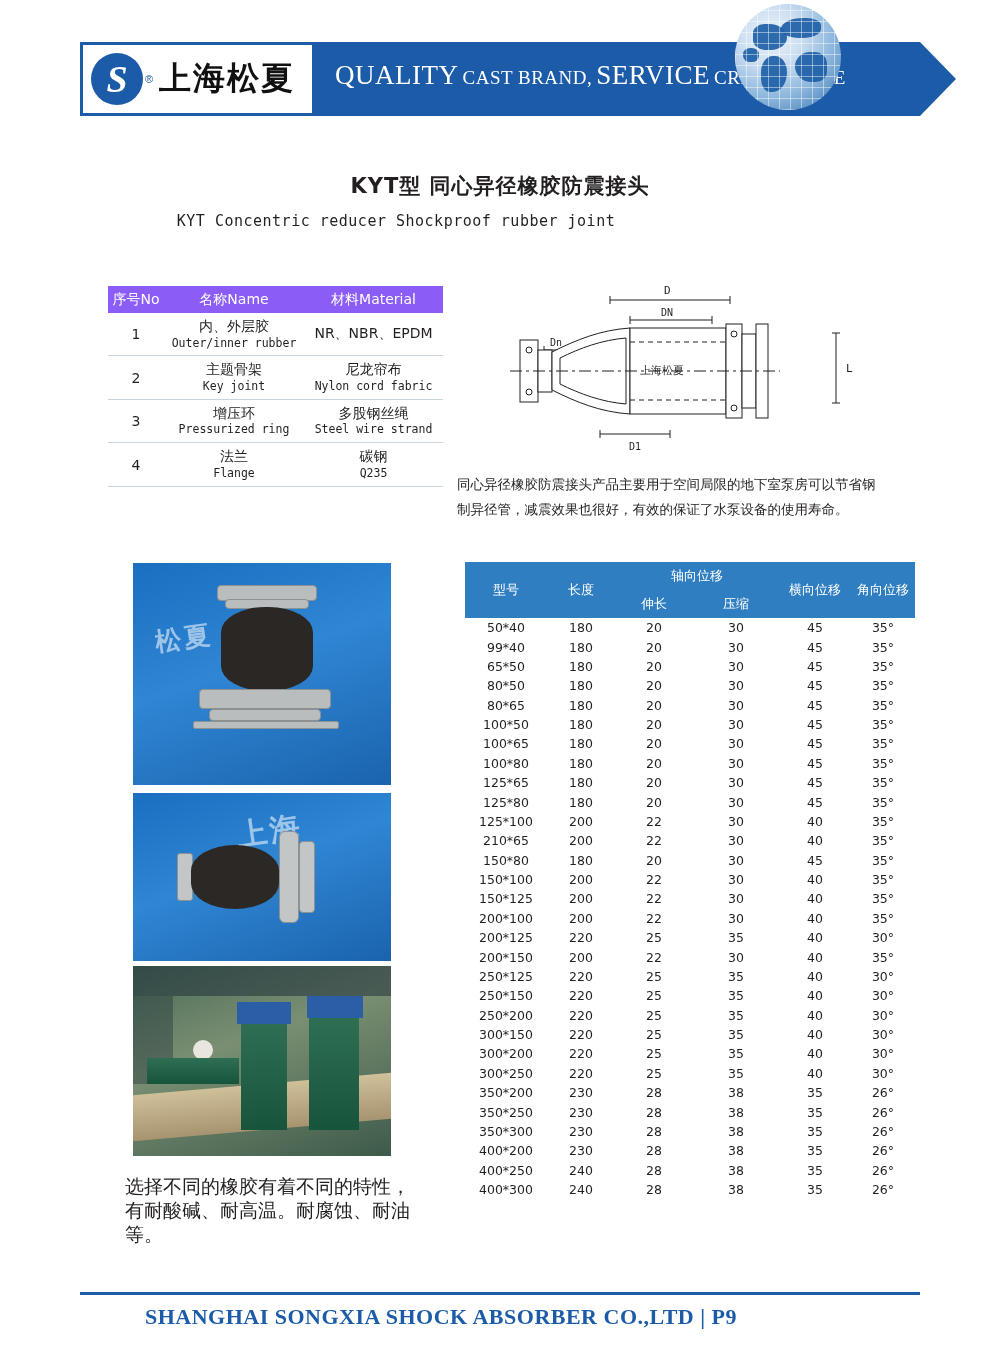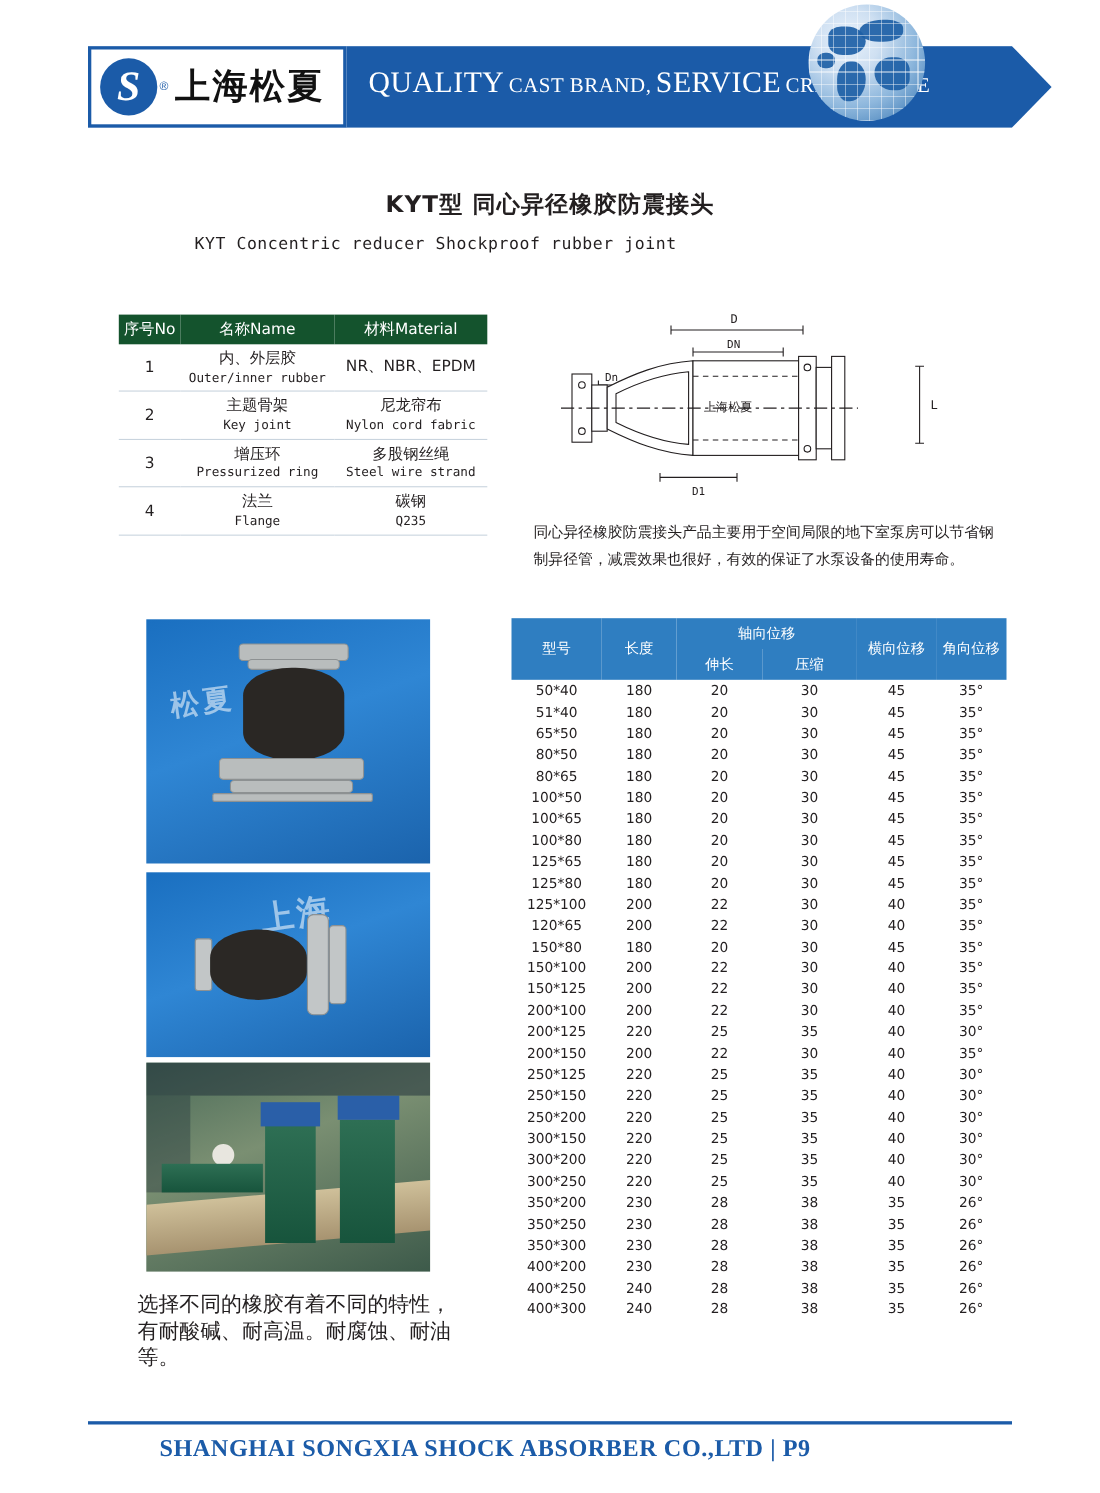--- a/index.html
+++ b/index.html
@@ -73,40 +73,40 @@
   }
   .title-en{
     position:absolute; left:0; top:212px; width:792px; text-align:center;
     font-family:"DejaVu Sans Mono", monospace; font-size:15px; color:#231f20;
     letter-spacing:.5px;
   }
 
   
   .mat-table{ position:absolute; left:108px; top:286px; width:335px; border-collapse:collapse;}
   .mat-table th{
-    background:#14532d; color:#fff; font-weight:normal; font-size:14px;
+    background:#8b5cf6; color:#fff; font-weight:normal; font-size:14px;
     font-family:"DejaVu Sans", sans-serif; height:27px; border:none;
   }
   .mat-table td{
     border-bottom:1px solid #c9d4de; text-align:center; padding:5px 2px;
     font-family:"DejaVu Sans", sans-serif;
   }
   .mat-table td.num{ width:56px; font-size:14px;}
   .mat-table td.name{ width:140px;}
   .mat-table td.material{ width:139px;}
   .cn{ font-family:"DejaVu Sans", sans-serif; font-size:14px; display:block; line-height:1.25;}
   .en{ font-family:"DejaVu Sans Mono", monospace; font-size:11.5px; display:block; line-height:1.3;}
 
   
   .drawing{ position:absolute; left:480px; top:278px; width:430px; height:180px;}
   .drawing svg{ display:block; }
 
   
   .desc-right{
-    position:absolute; left:485px; top:472px; width:430px;
+    position:absolute; left:457px; top:472px; width:430px;
     font-family:"DejaVu Sans", sans-serif; font-size:13.5px; line-height:25px; color:#231f20;
   }
   .desc-left{
     position:absolute; left:125px; top:1174px; width:300px;
     font-family:"DejaVu Sans", sans-serif; font-size:19px; line-height:24px; color:#231f20;
   }
 
   
   .photo{ position:absolute; overflow:hidden; }
   .photo1{ left:133px; top:563px; width:258px; height:222px;
@@ -341,21 +341,21 @@
   <tbody id="spec-body">
       <tr>
         <td class="c-model">50*40</td>
         <td class="c-len">180</td>
         <td class="c-ext">20</td>
         <td class="c-comp">30</td>
         <td class="c-lat">45</td>
         <td class="c-ang">35°</td>
       </tr>
       <tr>
-        <td class="c-model">51*40</td>
+        <td class="c-model">99*40</td>
         <td class="c-len">180</td>
         <td class="c-ext">20</td>
         <td class="c-comp">30</td>
         <td class="c-lat">45</td>
         <td class="c-ang">35°</td>
       </tr>
       <tr>
         <td class="c-model">65*50</td>
         <td class="c-len">180</td>
         <td class="c-ext">20</td>
@@ -421,21 +421,21 @@
       </tr>
       <tr>
         <td class="c-model">125*100</td>
         <td class="c-len">200</td>
         <td class="c-ext">22</td>
         <td class="c-comp">30</td>
         <td class="c-lat">40</td>
         <td class="c-ang">35°</td>
       </tr>
       <tr>
-        <td class="c-model">120*65</td>
+        <td class="c-model">210*65</td>
         <td class="c-len">200</td>
         <td class="c-ext">22</td>
         <td class="c-comp">30</td>
         <td class="c-lat">40</td>
         <td class="c-ang">35°</td>
       </tr>
       <tr>
         <td class="c-model">150*80</td>
         <td class="c-len">180</td>
         <td class="c-ext">20</td>

